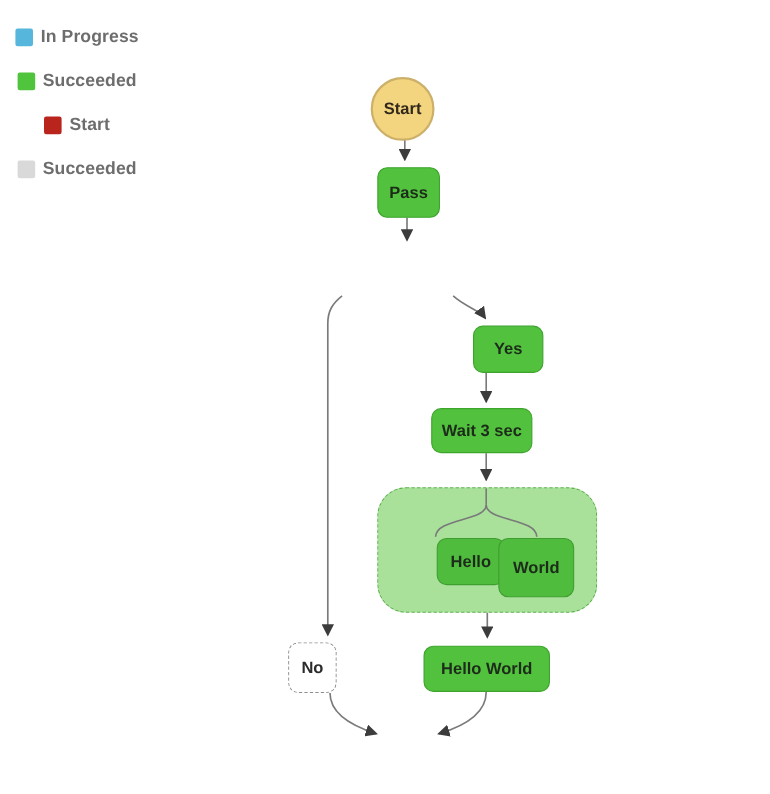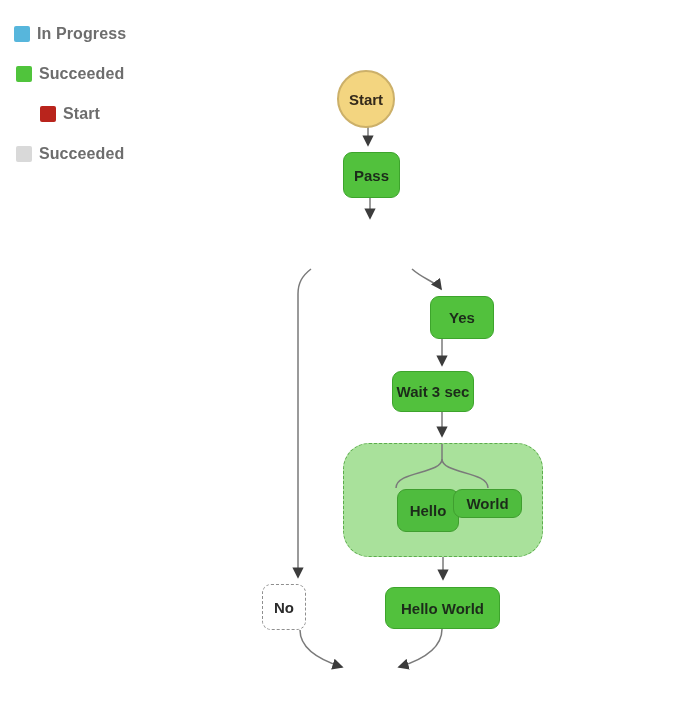--- a/index.html
+++ b/index.html
@@ -89,24 +89,24 @@
     border: 1.6px dashed #5cad4c;
     border-radius: 26px;
     z-index: 1;
   }
 
   
   #n-start   { left: 337px; top:  70px; width: 58px; height: 58px; }
   #n-pass    { left: 343px; top: 152px; width: 57px; height: 46px; }
   #n-choice  { left: 277px; top: 225px; width: 186px; height: 44px; }
   #n-yes     { left: 406px; top: 296px; width: 64px; height: 43px; margin-left: 24px; }
-  #n-wait    { left: 392px; top: 371px; width: 82px; height: 41px; }
+  #n-wait    { left: 392px; top: 371px; width: 92px; height: 41px; }
   #n-par     { left: 343px; top: 443px; width: 200px; height: 114px; }
   #n-hello   { left: 365px; top: 489px; width: 62px; height: 43px; margin-left: 32px; }
-  #n-world   { left: 453px; top: 489px; width: 69px; height: 29px; }
+  #n-world   { left: 453px; top: 489px; width: 69px; height: 54px; }
   #n-no      { left: 262px; top: 584px; width: 44px; height: 46px; }
   #n-hw      { left: 385px; top: 587px; width: 115px; height: 42px; }
   #n-end     { left: 342px; top: 652px; width: 54px; height: 54px; }
 
   
   svg.edges {
     position: absolute;
     left: 0;
     top: 0;
     z-index: 2;

